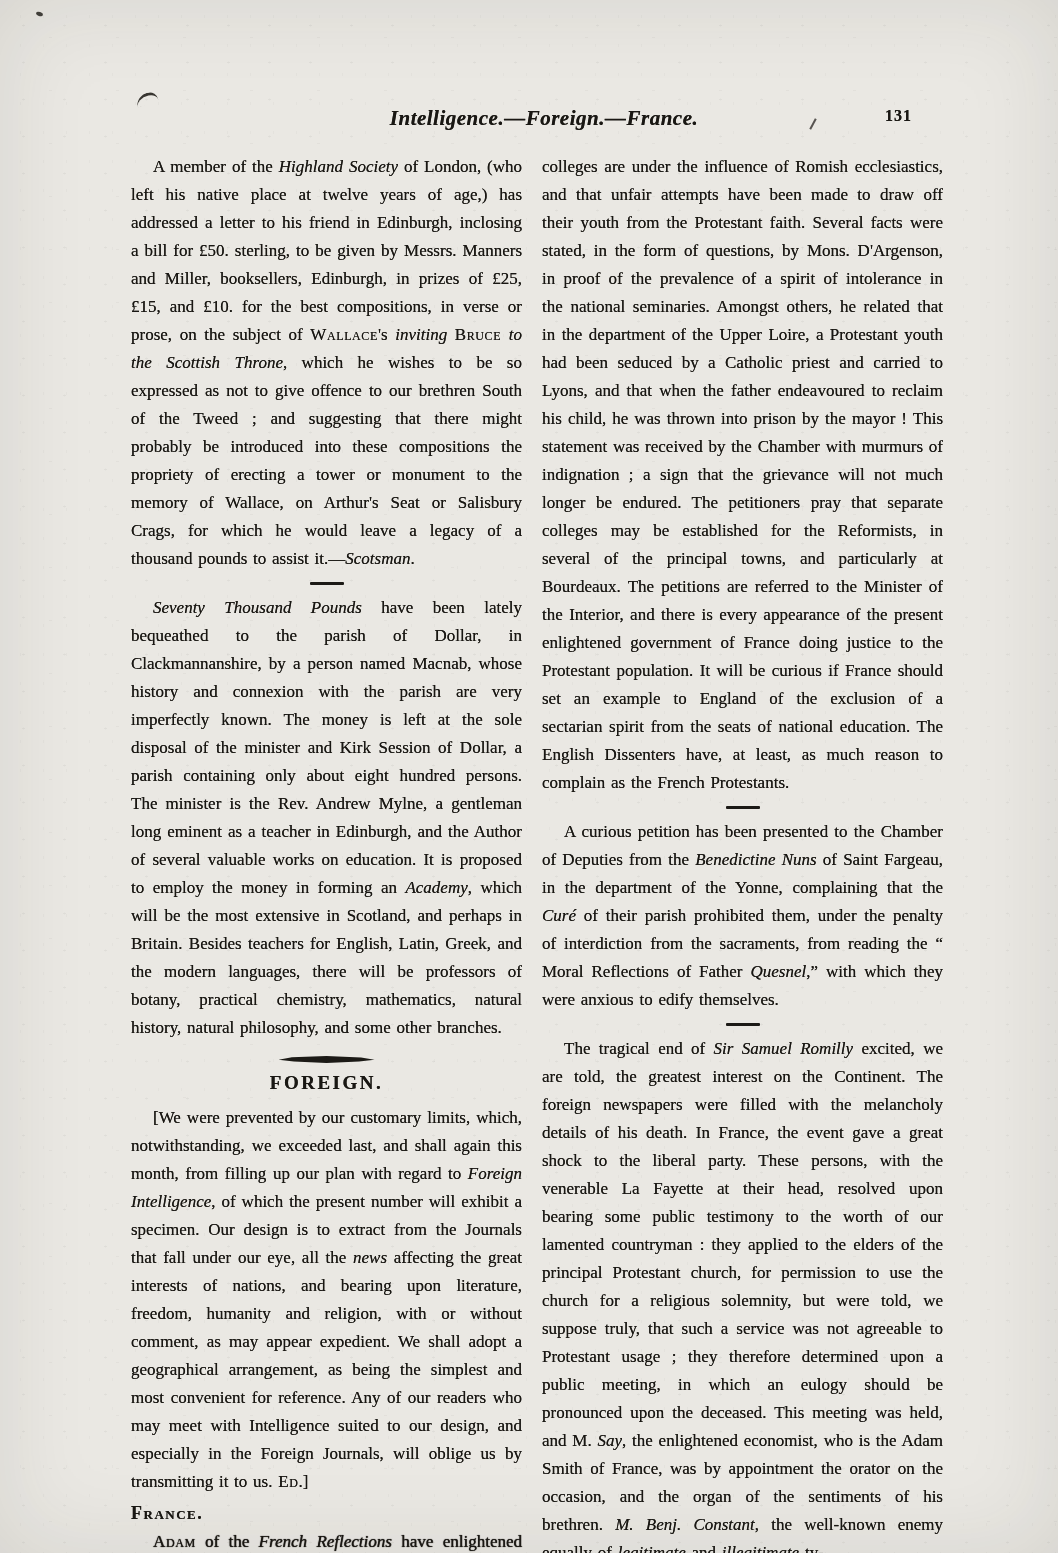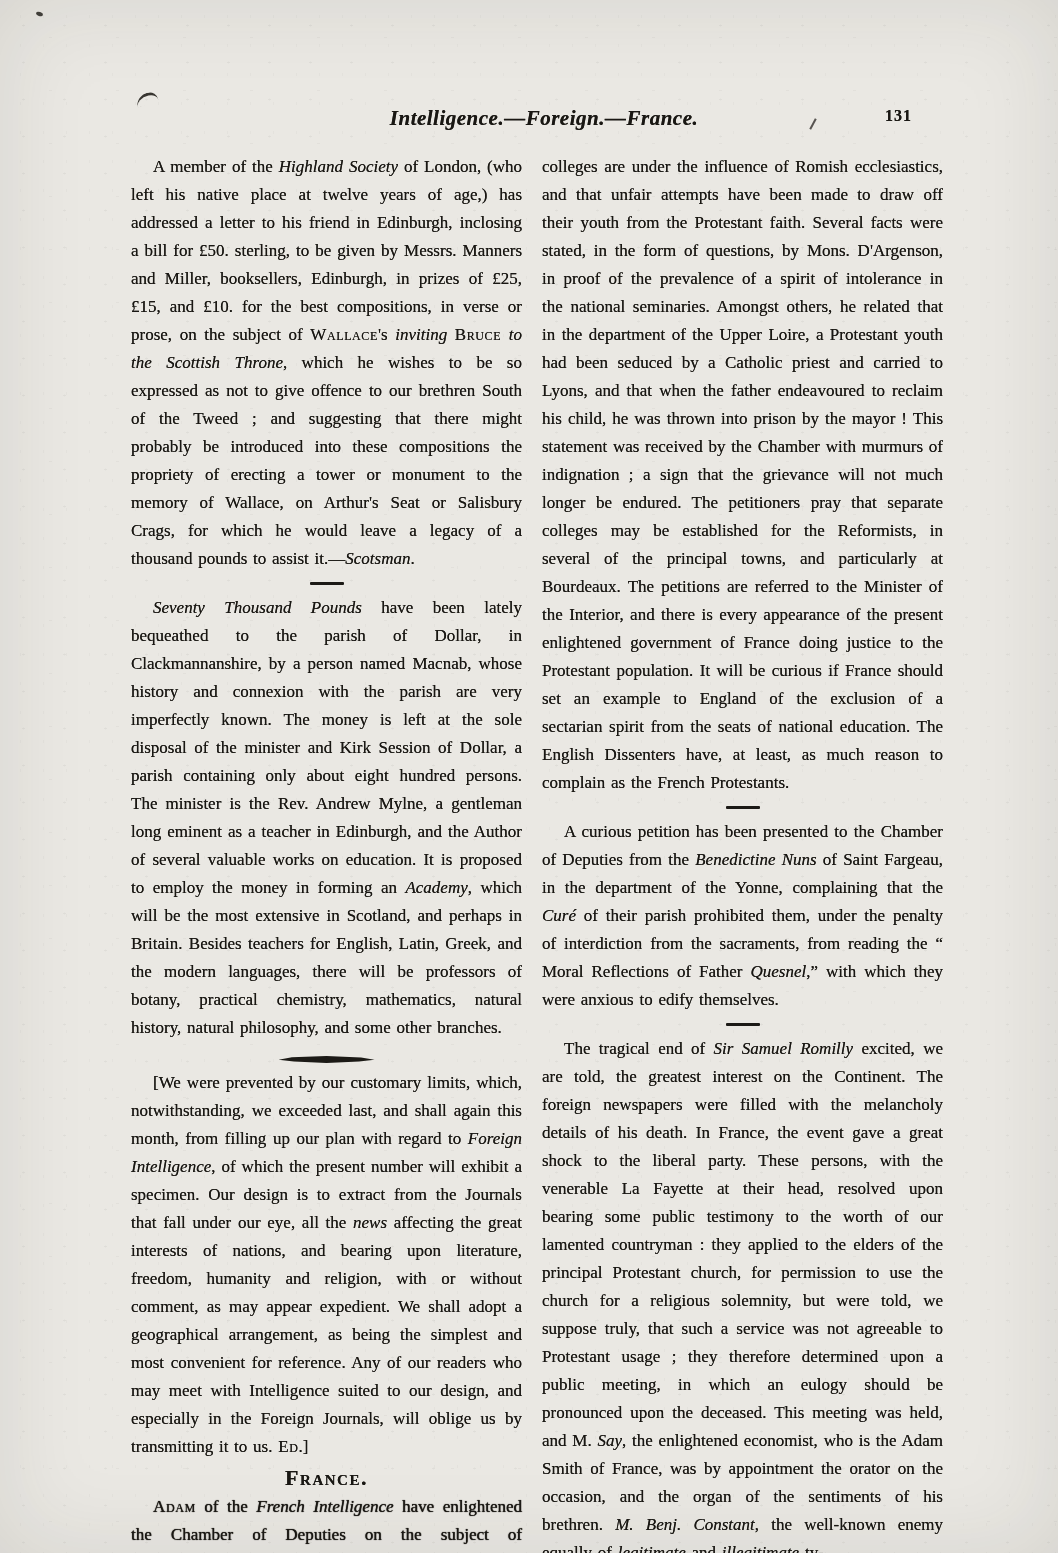--- a/index.html
+++ b/index.html
@@ -85,22 +85,21 @@
   }
 
   .heading {
     text-align: center;
     font-size: 19px;
     font-weight: bold;
     letter-spacing: 2.5px;
     margin: 2px 0 7px;
   }
   .subheading {
-    text-align: center;
-    font-size: 22px;
+    font-size: 18px;
     font-weight: bold;
     font-variant: small-caps;
     letter-spacing: 1.5px;
     margin: 3px 0 1px;
     font-family: Liberation Serif, serif;
   }
 
   
   .artifact { position: absolute; }
   .artifact-squiggle {
@@ -136,23 +135,24 @@
   <header class="header">
     <div class="running-title">Intelligence.—Foreign.—France.</div>
     <div class="page-number">131</div>
   </header>
 
   <div class="col col-left">
     <p class="para indent"><span>A member of the </span><span class="seg-i">Highland Society</span><span> of London, (who left his native place at twelve years of age,) has addressed a letter to his friend in Edinburgh, inclosing a bill for £50. sterling, to be given by Messrs. Manners and Miller, booksellers, Edinburgh, in prizes of £25, £15, and £10. for the best compositions, in verse or prose, on the subject of </span><span class="seg-sc">Wallace</span><span>'s </span><span class="seg-i">inviting </span><span class="seg-sc">Bruce</span><span> </span><span class="seg-i">to the Scottish Throne</span><span>, which he wishes to be so expressed as not to give offence to our brethren South of the Tweed ; and suggesting that there might probably be introduced into these compositions the propriety of erecting a tower or monument to the memory of Wallace, on Arthur's Seat or Salisbury Crags, for which he would leave a legacy of a thousand pounds to assist it.—</span><span class="seg-i">Scotsman</span><span>.</span></p>
     <div class="rule-short"></div>
     <p class="para indent"><span class="seg-i">Seventy Thousand Pounds</span><span> have been lately bequeathed to the parish of Dollar, in Clackmannanshire, by a person named Macnab, whose history and connexion with the parish are very imperfectly known. The money is left at the sole disposal of the minister and Kirk Session of Dollar, a parish containing only about eight hundred persons. The minister is the Rev. Andrew Mylne, a gentleman long eminent as a teacher in Edinburgh, and the Author of several valuable works on education. It is proposed to employ the money in forming an </span><span class="seg-i">Academy</span><span>, which will be the most extensive in Scotland, and perhaps in Britain. Besides teachers for English, Latin, Greek, and the modern languages, there will be professors of botany, practical chemistry, mathematics, natural history, natural philosophy, and some other branches.</span></p>
     <div class="rule-taper"></div>
+    <h2 class="heading">FOREIGN.</h2>
     <p class="para indent"><span>[We were prevented by our customary limits, which, notwithstanding, we exceeded last, and shall again this month, from filling up our plan with regard to </span><span class="seg-i">Foreign Intelligence</span><span>, of which the present number will exhibit a specimen. Our design is to extract from the Journals that fall under our eye, all the </span><span class="seg-i">news</span><span> affecting the great interests of nations, and bearing upon literature, freedom, humanity and religion, with or without comment, as may appear expedient. We shall adopt a geographical arrangement, as being the simplest and most convenient for reference. Any of our readers who may meet with Intelligence suited to our design, and especially in the Foreign Journals, will oblige us by transmitting it to us. </span><span class="seg-sc">Ed</span><span>.]</span></p>
     <h3 class="subheading">France.</h3>
-    <p class="para indent heavy"><span class="seg-sc">Adam</span><span> of the </span><span class="seg-i">French Intelligence</span><span> have enlightened the Chamber of Deputies on the subject of </span><span class="seg-i">establishments for education</span><span>. They complain that the public schools and</span></p>
+    <p class="para indent heavy"><span class="seg-sc">Adam</span><span> of the </span><span class="seg-i">French Reflections</span><span> have enlightened the Chamber of Deputies on the subject of </span><span class="seg-i">establishments for education</span><span>. They complain that the public schools and</span></p>
   </div>
 
   <div class="col col-right">
     <p class="para"><span>colleges are under the influence of Romish ecclesiastics, and that unfair attempts have been made to draw off their youth from the Protestant faith.  Several facts were stated, in the form of questions, by Mons. D'Argenson, in proof of the prevalence of a spirit of intolerance in the national seminaries.  Amongst others, he related that in the department of the Upper Loire, a Protestant youth had been seduced by a Catholic priest and carried to Lyons, and that when the father endeavoured to reclaim his child, he was thrown into prison by the mayor !  This statement was received by the Chamber with murmurs of indignation ;  a sign that the grievance will not much longer be endured.  The petitioners pray that separate colleges may be established for the Reformists, in several of the principal towns, and particularly at Bourdeaux.  The petitions are referred to the Minister of the Interior, and there is every appearance of the present enlightened government of France doing justice to the Protestant population.  It will be curious if France should set an example to England of the exclusion of a sectarian spirit from the seats of national education.  The English Dissenters have, at least, as much reason to complain as the French Protestants.</span></p>
     <div class="rule-short"></div>
     <p class="para indent"><span>A curious petition has been presented to the Chamber of Deputies from the </span><span class="seg-i">Benedictine Nuns</span><span> of Saint Fargeau, in the department of the Yonne, complaining that the </span><span class="seg-i">Curé</span><span> of their parish prohibited them, under the penalty of interdiction from the sacraments, from reading the “ Moral Reflections of Father </span><span class="seg-i">Quesnel</span><span>,” with which they were anxious to edify themselves.</span></p>
     <div class="rule-short"></div>
     <p class="para indent"><span>The tragical end of </span><span class="seg-i">Sir Samuel Romilly</span><span> excited, we are told, the greatest interest on the Continent.  The foreign newspapers were filled with the melancholy details of his death.  In France, the event gave a great shock to the liberal party.  These persons, with the venerable La Fayette at their head, resolved upon bearing some public testimony to the worth of our lamented countryman :  they applied to the elders of the principal Protestant church, for permission to use the church for a religious solemnity, but were told, we suppose truly, that such a service was not agreeable to Protestant usage ;  they therefore determined upon a public meeting, in which an eulogy should be pronounced upon the deceased.  This meeting was held, and M. </span><span class="seg-i">Say</span><span>, the enlightened economist, who is the Adam Smith of France, was by appointment the orator on the occasion, and the organ of the sentiments of his brethren.  </span><span class="seg-i">M. Benj. Constant</span><span>, the well-known enemy equally of </span><span class="seg-i">legitimate</span><span> and </span><span class="seg-i">illegitimate</span><span> ty-</span></p>
   </div>
 

